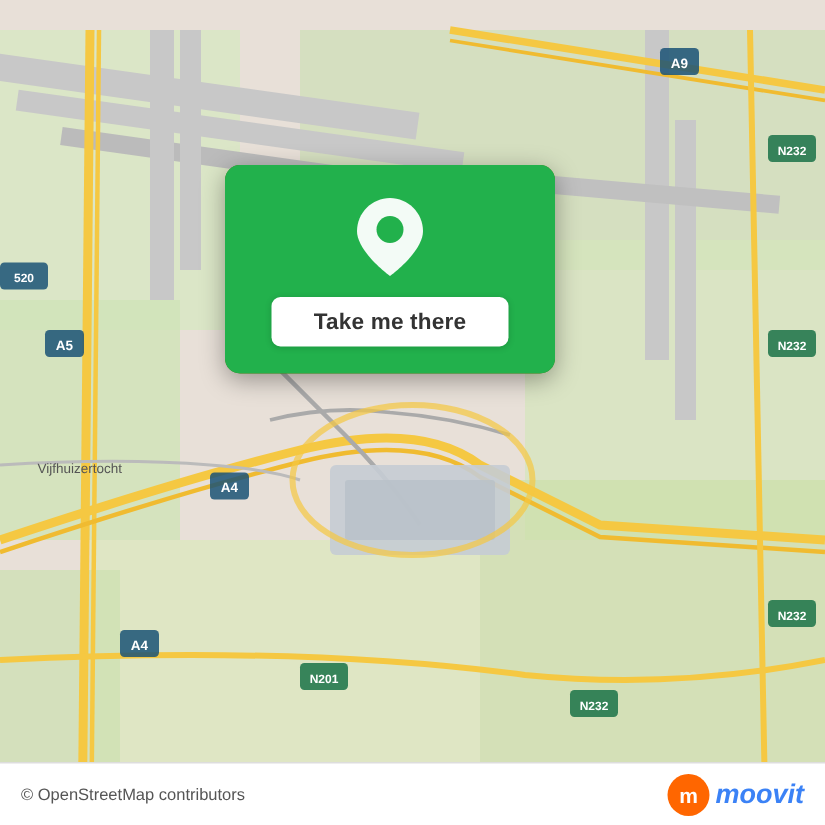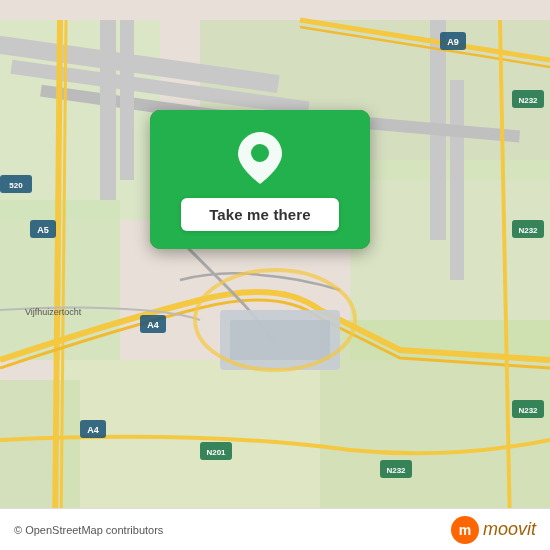--- a/index.html
+++ b/index.html
@@ -106,22 +106,22 @@
       display: flex;
       align-items: center;
       justify-content: center;
       color: white;
       font-size: 14px;
       font-weight: bold;
     }
 
     #moovit-text {
       font-size: 18px;
-      font-weight: normal;
-      color: #a16207;
+      font-weight: bold;
+      color: #3b82f6;
       font-style: italic;
     }
 
     #location-label {
       font-size: 13px;
       color: #333;
       font-weight: 500;
     }
   </style>
 </head>

